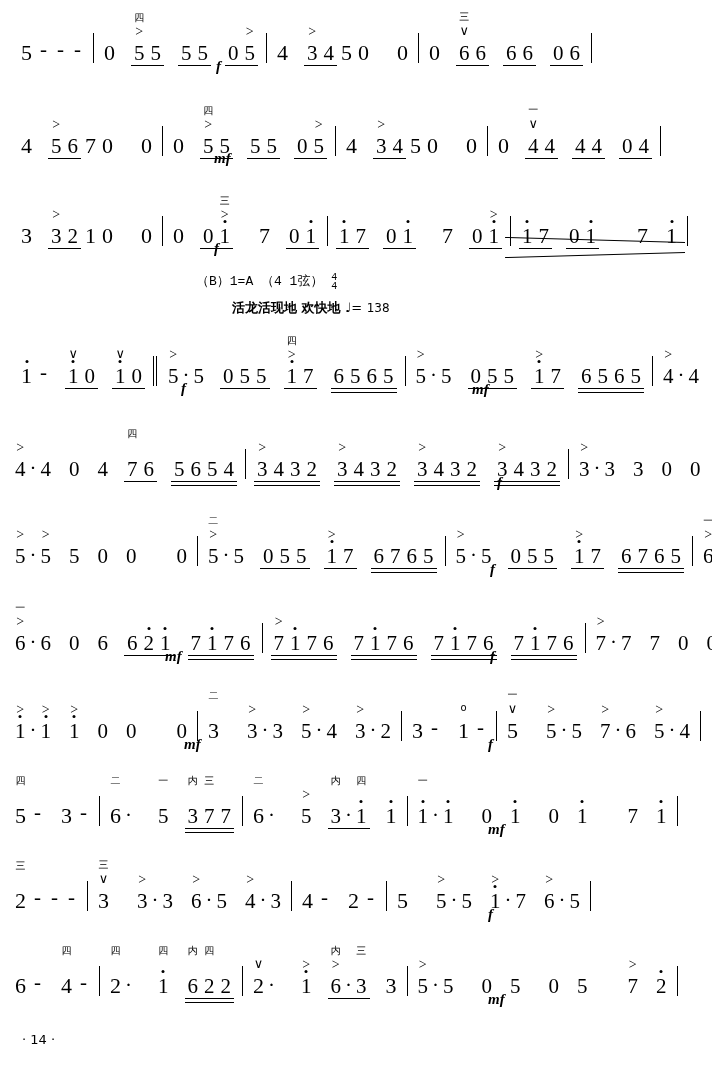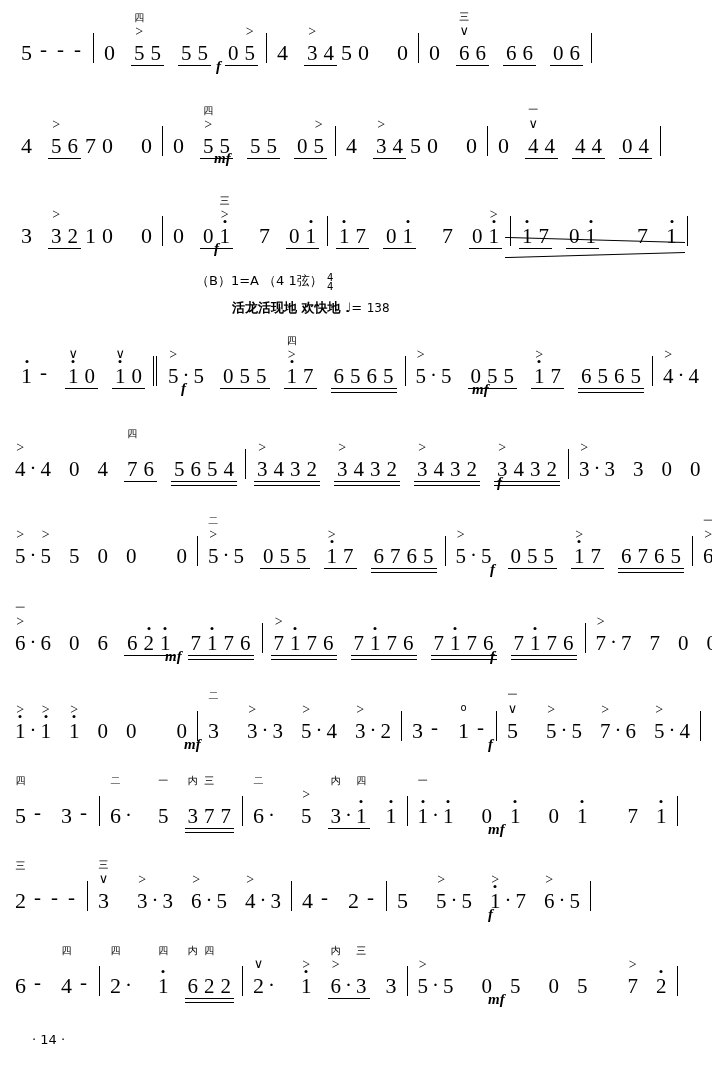--- a/index.html
+++ b/index.html
@@ -109,21 +109,21 @@
   .hdrB{position:absolute;font-family:"DejaVu Sans",sans-serif;}
   .hdr-line1{font-size:13px;}
   .hdr-line2{font-size:13px;font-weight:bold;margin-left:36px;}
   .frac{display:inline-block;vertical-align:middle;font-size:10px;line-height:9px;text-align:center;}
   .frac span{display:block;}
 
   
   .hairpin{position:absolute;}
 
   .pagenum{
-    position:absolute;left:32px;top:1032px;font-size:13px;font-family:"DejaVu Sans",sans-serif;
+    position:absolute;left:22px;top:1032px;font-size:13px;font-family:"DejaVu Sans",sans-serif;
   }
 </style>
 </head>
 <body>
 
 <div class="page">
 
   <div class="sys" style="top:22px;left:18px;">
     <div class="row">
       <span class="n big">5</span>
@@ -279,21 +279,21 @@
       <span class="bl"></span>
     </div>
   </div>
   <div class="dyn" style="left:214px;top:240px;">f</div>
 
   <div class="hairpin" style="left:505px;top:242px;width:180px;height:14px;">
     <div style="position:absolute;left:0;top:0;width:180px;height:0;border-top:1px solid #000;transform:rotate(1.6deg);transform-origin:right center;"></div>
     <div style="position:absolute;left:0;top:10px;width:180px;height:0;border-top:1px solid #000;transform:rotate(-1.6deg);transform-origin:right center;"></div>
   </div>
 
-  <div class="hdrB hdr-line1" style="left:196px;top:272px;">
+  <div class="hdrB hdr-line1" style="left:196px;top:272px;font-family:Liberation Mono, monospace;">
     <span>（B）1=A （4  1弦）</span>
     <span class="frac">
       <span>4</span>
       <span>4</span>
     </span>
   </div>
   <div class="hdrB hdr-line2" style="left:196px;top:299px;">
     <span>活龙活现地 欢快地</span>
     <span style="font-weight:normal;">♩=</span>
     <span style="font-weight:normal;font-size:12px;">138</span>

